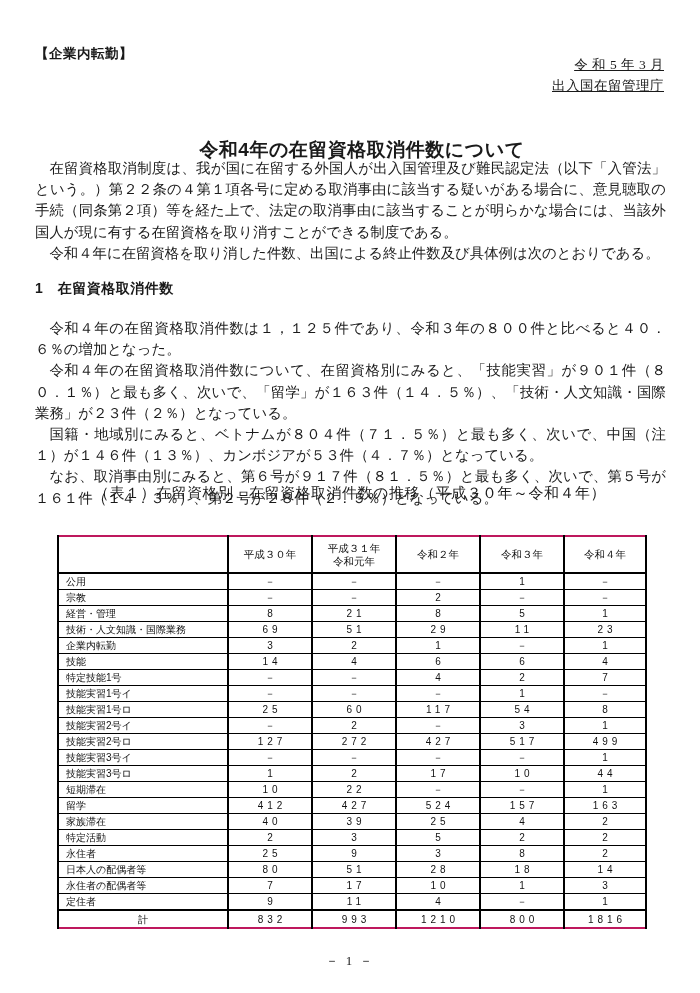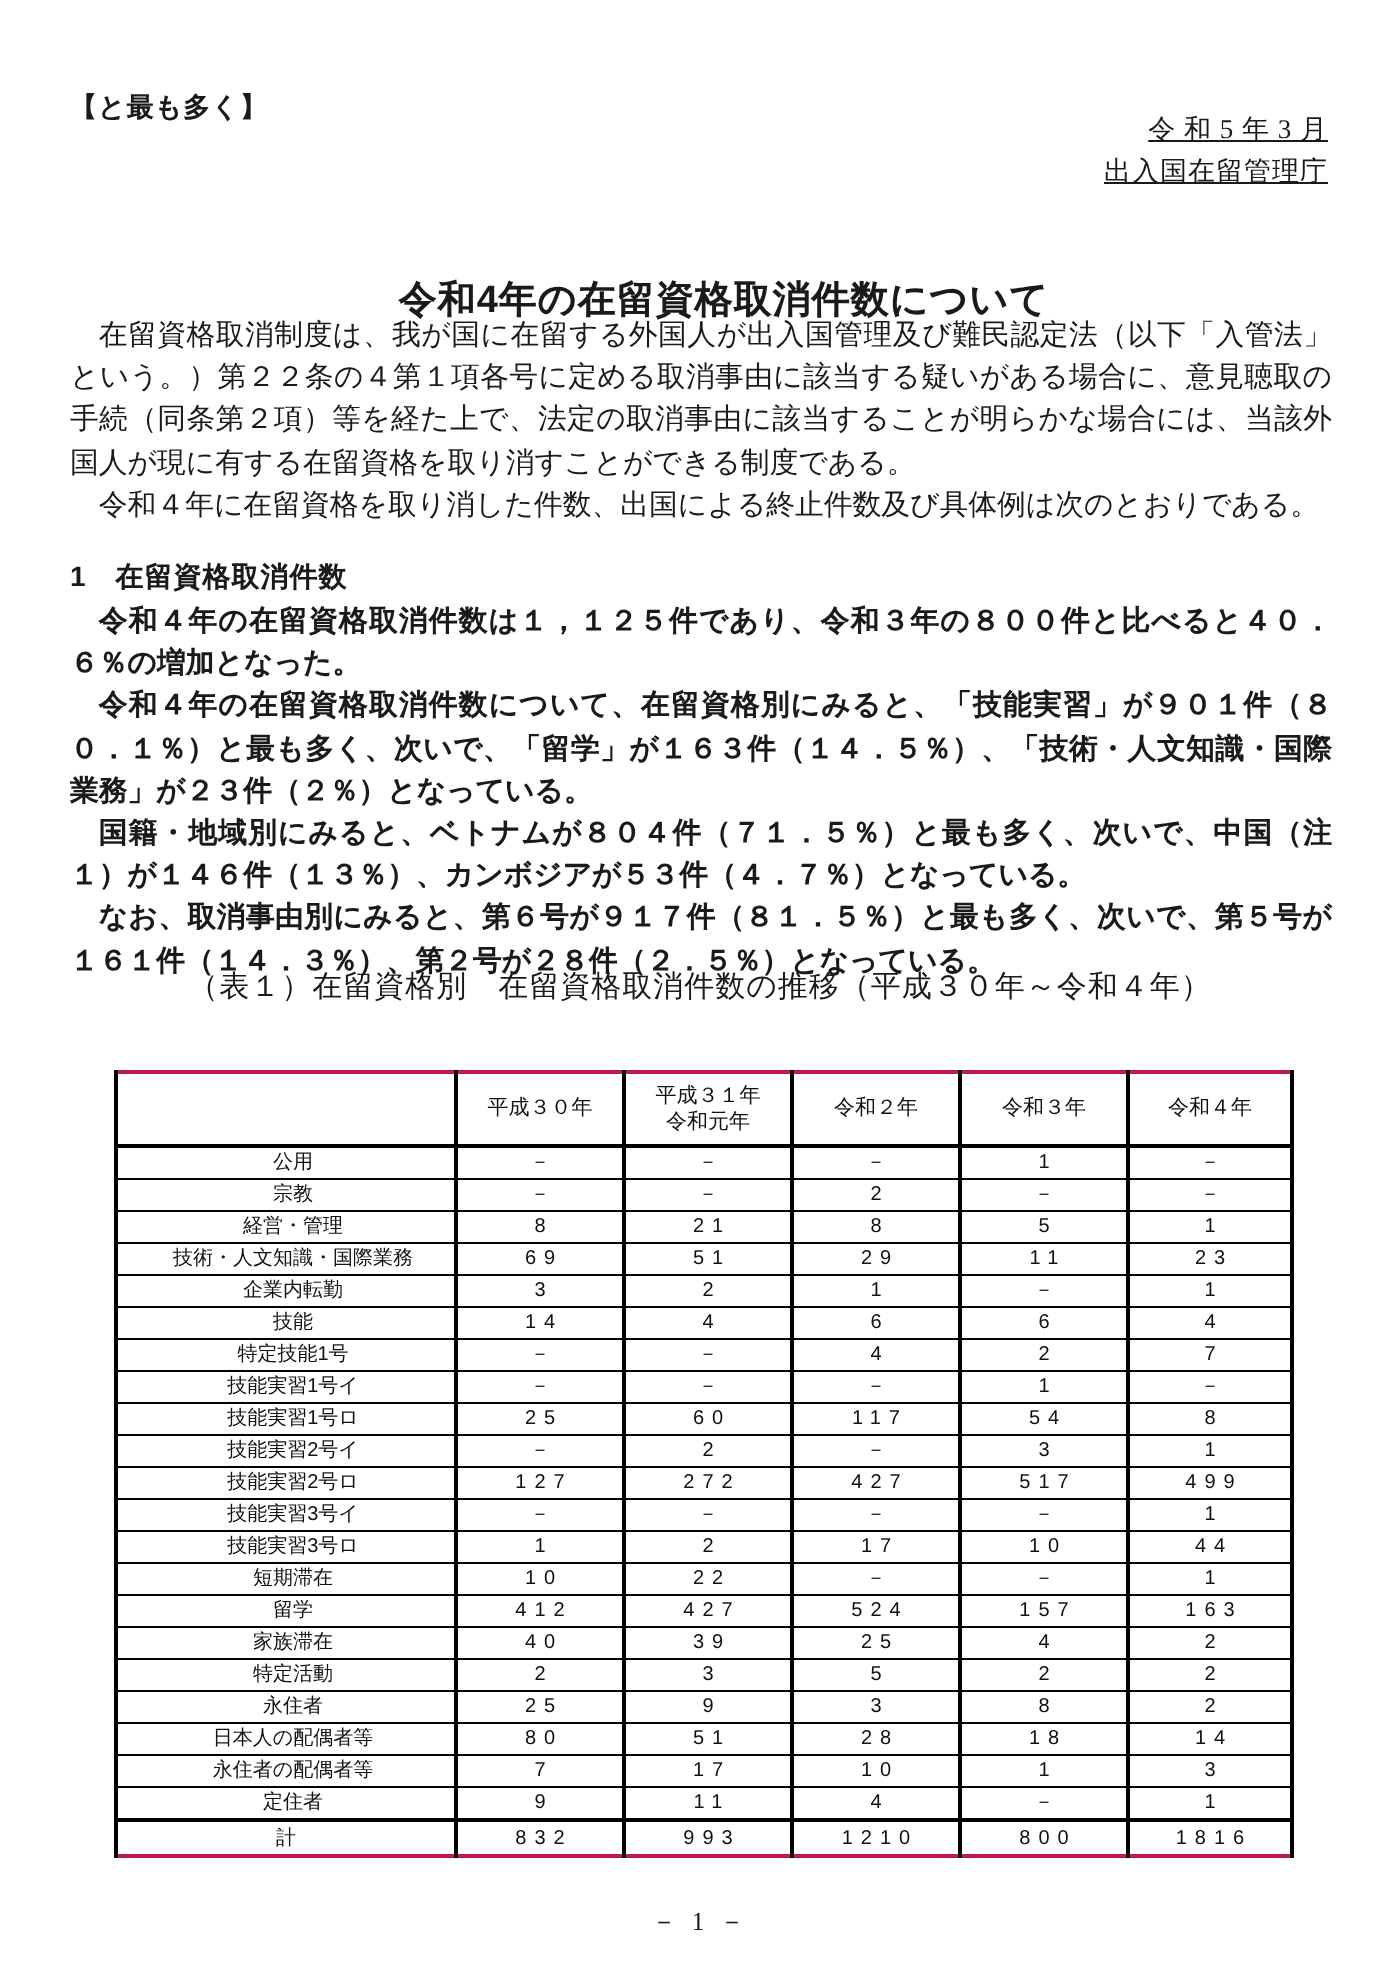--- a/index.html
+++ b/index.html
@@ -24,54 +24,54 @@
   .textblock{
     position:absolute;left:35px;width:631px;
     font-size:14.4px;line-height:21.2px;text-align:justify;
   }
   .textblock p{margin:0;text-indent:1em;}
   .intro{top:158px;}
   .section-heading{
     position:absolute;left:35px;top:280px;margin:0;
     font-weight:bold;font-size:14px;letter-spacing:0.5px;
   }
-  .section-body{top:301px;font-weight:bold;}
+  .section-body{top:318px;}
   .table-caption{
     position:absolute;left:0;top:484px;width:100%;text-align:center;
     font-weight:normal;font-size:15px;letter-spacing:0.5px;
   }
   table.t1{
     position:absolute;left:57px;top:535px;width:588px;
     border-collapse:collapse;table-layout:fixed;
     border:2px solid #be185d;color:#111;
   }
   .t1 th,.t1 td{
     border:1px solid #000;border-left-width:2px;border-right-width:2px;
     padding:0;overflow:hidden;white-space:nowrap;
   }
   .t1 thead th{
     height:35px;font-size:10.5px;font-weight:normal;text-align:center;
     line-height:13px;border-bottom-width:2px;
   }
   .t1 tbody td{height:15px;font-size:10px;line-height:15px;}
-  .t1 .label-cell{text-align:center;padding-left:7px;}
+  .t1 .label-cell{text-align:left;padding-left:7px;}
   .t1 .value-cell{text-align:center;letter-spacing:4px;text-indent:4px;}
   .t1 tr.total-row td{border-top-width:2px;height:16px;}
   .t1 .total-label-cell{text-align:center;}
   .footer{
     position:absolute;left:0;top:952px;width:100%;text-align:center;
     font-size:13px;letter-spacing:2px;
   }
 </style>
 </head>
 <body>
 
 <div class="page">
 
-  <div class="doc-label gothic">【と最も多く】</div>
+  <div class="doc-label gothic">【企業内転勤】</div>
 
   <div class="date-block">
     <div>令 和 5 年 3 月</div>
     <div>出入国在留管理庁</div>
   </div>
 
   <h1 class="doc-title gothic">令和4年の在留資格取消件数について</h1>
 
   <div class="textblock intro">
     <p>在留資格取消制度は、我が国に在留する外国人が出入国管理及び難民認定法（以下「入管法」という。）第２２条の４第１項各号に定める取消事由に該当する疑いがある場合に、意見聴取の手続（同条第２項）等を経た上で、法定の取消事由に該当することが明らかな場合には、当該外国人が現に有する在留資格を取り消すことができる制度である。</p>

